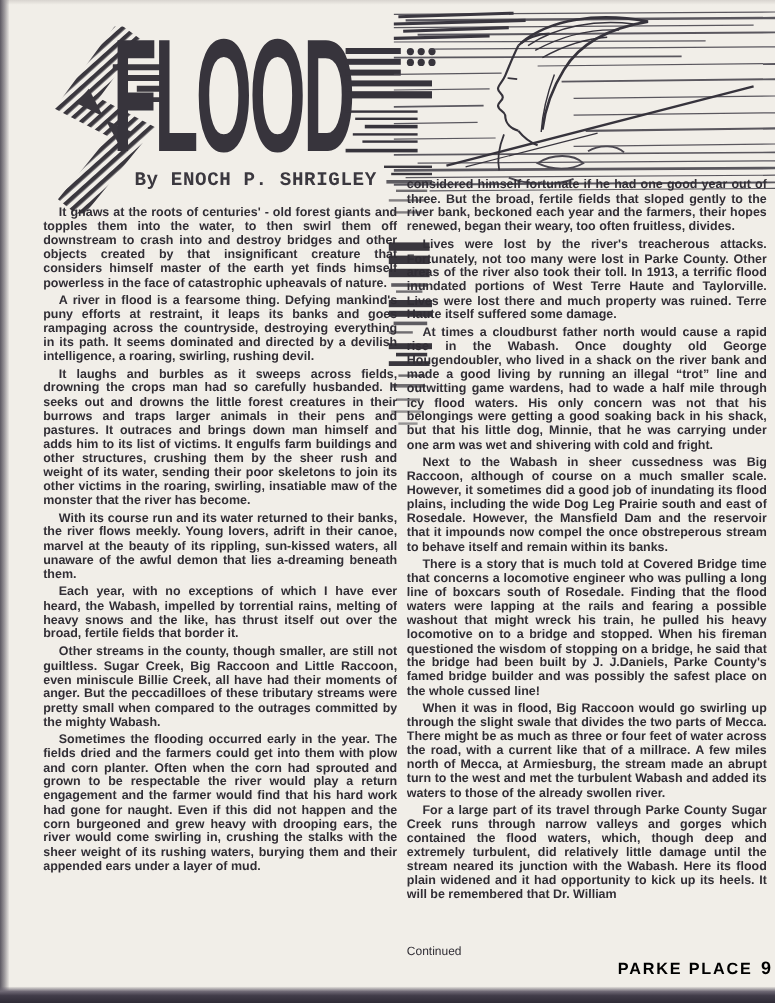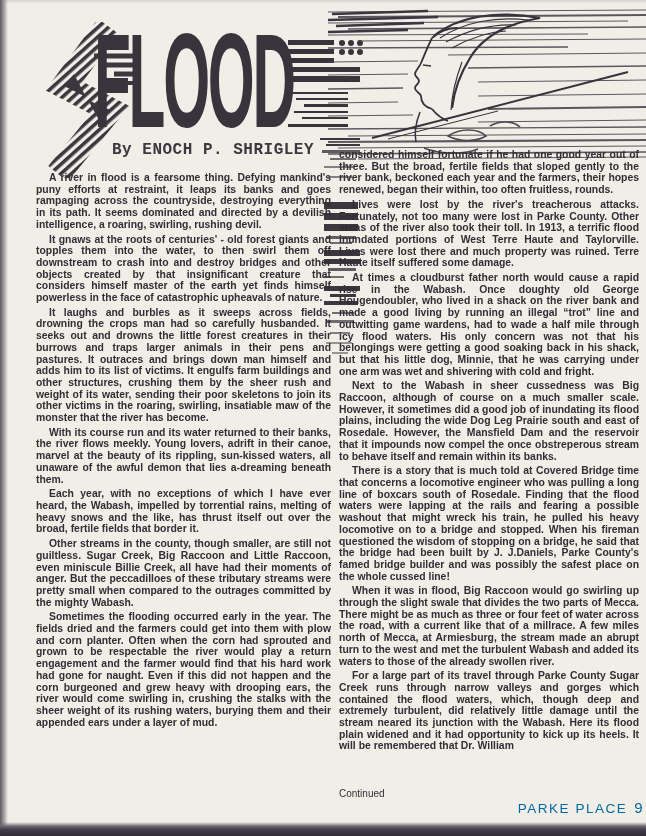--- a/index.html
+++ b/index.html
@@ -29,22 +29,22 @@
   
   .col{position:absolute;font-size:10.4px;line-height:11.7px;font-weight:bold;
        color:#312e35;text-align:justify;overflow:hidden;}
   .col p{margin:0 0 3px 0;text-indent:13px;}
   .col-left{left:36px;top:172px;width:295px;height:628px;}
   .col-right{left:339px;top:149px;width:300px;height:638px;}
   .col-right p:first-child{text-indent:0;}
 
   .continued{position:absolute;left:339px;top:788px;width:300px;text-align:left;
              font-weight:normal;font-size:10px;color:#312e35;}
-  .pagefoot{position:absolute;right:14px;top:799px;font-weight:normal;font-size:13.5px;
-            letter-spacing:1.5px;color:#0369a1;}
+  .pagefoot{position:absolute;right:14px;top:799px;font-weight:bold;font-size:13.5px;
+            letter-spacing:1.5px;color:#000000;}
   .pagefoot .pnum{margin-left:7px;font-size:15px;}
 </style>
 </head>
 <body>
 
 <div class="sheet">
 
   <svg class="zigzag" width="116" height="156" viewBox="0 0 116 156">
     <defs>
       <pattern id="stripe" width="7" height="7" patternUnits="userSpaceOnUse" patternTransform="rotate(48)">
@@ -173,30 +173,30 @@
       <rect x="4" y="165" width="34" height="4"></rect>
       <rect x="12" y="176" width="22" height="2" opacity="0.7"></rect>
       <rect x="6" y="184" width="28" height="3" opacity="0.7"></rect>
       <rect x="10" y="196" width="20" height="2" opacity="0.6"></rect>
       <rect x="6" y="206" width="26" height="2" opacity="0.5"></rect>
       <rect x="12" y="216" width="16" height="2" opacity="0.5"></rect>
     </g>
   </svg>
 
   <div class="col col-left">
+      <p>It gnaws at the roots of centuries' - old forest giants and topples them into the water, to then swirl them off downstream to crash into and destroy bridges and other objects created by that insignificant creature that considers himself master of the earth yet finds himself powerless in the face of catastrophic upheavals of nature.</p>
       <p>A river in flood is a fearsome thing. Defying mankind's puny efforts at restraint, it leaps its banks and goes rampaging across the countryside, destroying everything in its path. It seems dominated and directed by a devilish intelligence, a roaring, swirling, rushing devil.</p>
-      <p>It gnaws at the roots of centuries' - old forest giants and topples them into the water, to then swirl them off downstream to crash into and destroy bridges and other objects created by that insignificant creature that considers himself master of the earth yet finds himself powerless in the face of catastrophic upheavals of nature.</p>
       <p>It laughs and burbles as it sweeps across fields, drowning the crops man had so carefully husbanded. It seeks out and drowns the little forest creatures in their burrows and traps larger animals in their pens and pastures. It outraces and brings down man himself and adds him to its list of victims. It engulfs farm buildings and other structures, crushing them by the sheer rush and weight of its water, sending their poor skeletons to join its other victims in the roaring, swirling, insatiable maw of the monster that the river has become.</p>
       <p>With its course run and its water returned to their banks, the river flows meekly. Young lovers, adrift in their canoe, marvel at the beauty of its rippling, sun-kissed waters, all unaware of the awful demon that lies a-dreaming beneath them.</p>
       <p>Each year, with no exceptions of which I have ever heard, the Wabash, impelled by torrential rains, melting of heavy snows and the like, has thrust itself out over the broad, fertile fields that border it.</p>
       <p>Other streams in the county, though smaller, are still not guiltless. Sugar Creek, Big Raccoon and Little Raccoon, even miniscule Billie Creek, all have had their moments of anger. But the peccadilloes of these tributary streams were pretty small when compared to the outrages committed by the mighty Wabash.</p>
       <p>Sometimes the flooding occurred early in the year. The fields dried and the farmers could get into them with plow and corn planter. Often when the corn had sprouted and grown to be respectable the river would play a return engagement and the farmer would find that his hard work had gone for naught. Even if this did not happen and the corn burgeoned and grew heavy with drooping ears, the river would come swirling in, crushing the stalks with the sheer weight of its rushing waters, burying them and their appended ears under a layer of mud.</p>
     </div>
   <div class="col col-right">
-      <p>considered himself fortunate if he had one good year out of three. But the broad, fertile fields that sloped gently to the river bank, beckoned each year and the farmers, their hopes renewed, began their within, too often fruitless, rounds.</p>
+      <p>considered himself fortunate if he had one good year out of three. But the broad, fertile fields that sloped gently to the river bank, beckoned each year and the farmers, their hopes renewed, began their weary, too often fruitless, divides.</p>
       <p>Lives were lost by the river's treacherous attacks. Fortunately, not too many were lost in Parke County. Other areas of the river also took their toll. In 1913, a terrific flood inundated portions of West Terre Haute and Taylorville. Lives were lost there and much property was ruined. Terre Haute itself suffered some damage.</p>
       <p>At times a cloudburst father north would cause a rapid rise in the Wabash. Once doughty old George Hougendoubler, who lived in a shack on the river bank and made a good living by running an illegal “trot” line and outwitting game wardens, had to wade a half mile through icy flood waters. His only concern was not that his belongings were getting a good soaking back in his shack, but that his little dog, Minnie, that he was carrying under one arm was wet and shivering with cold and fright.</p>
       <p>Next to the Wabash in sheer cussedness was Big Raccoon, although of course on a much smaller scale. However, it sometimes did a good job of inundating its flood plains, including the wide Dog Leg Prairie south and east of Rosedale. However, the Mansfield Dam and the reservoir that it impounds now compel the once obstreperous stream to behave itself and remain within its banks.</p>
       <p>There is a story that is much told at Covered Bridge time that concerns a locomotive engineer who was pulling a long line of boxcars south of Rosedale. Finding that the flood waters were lapping at the rails and fearing a possible washout that might wreck his train, he pulled his heavy locomotive on to a bridge and stopped. When his fireman questioned the wisdom of stopping on a bridge, he said that the bridge had been built by J. J.Daniels, Parke County's famed bridge builder and was possibly the safest place on the whole cussed line!</p>
       <p>When it was in flood, Big Raccoon would go swirling up through the slight swale that divides the two parts of Mecca. There might be as much as three or four feet of water across the road, with a current like that of a millrace. A few miles north of Mecca, at Armiesburg, the stream made an abrupt turn to the west and met the turbulent Wabash and added its waters to those of the already swollen river.</p>
       <p>For a large part of its travel through Parke County Sugar Creek runs through narrow valleys and gorges which contained the flood waters, which, though deep and extremely turbulent, did relatively little damage until the stream neared its junction with the Wabash. Here its flood plain widened and it had opportunity to kick up its heels. It will be remembered that Dr. William</p>
     </div>
 
   <div class="continued">Continued</div>
   <div class="pagefoot">

